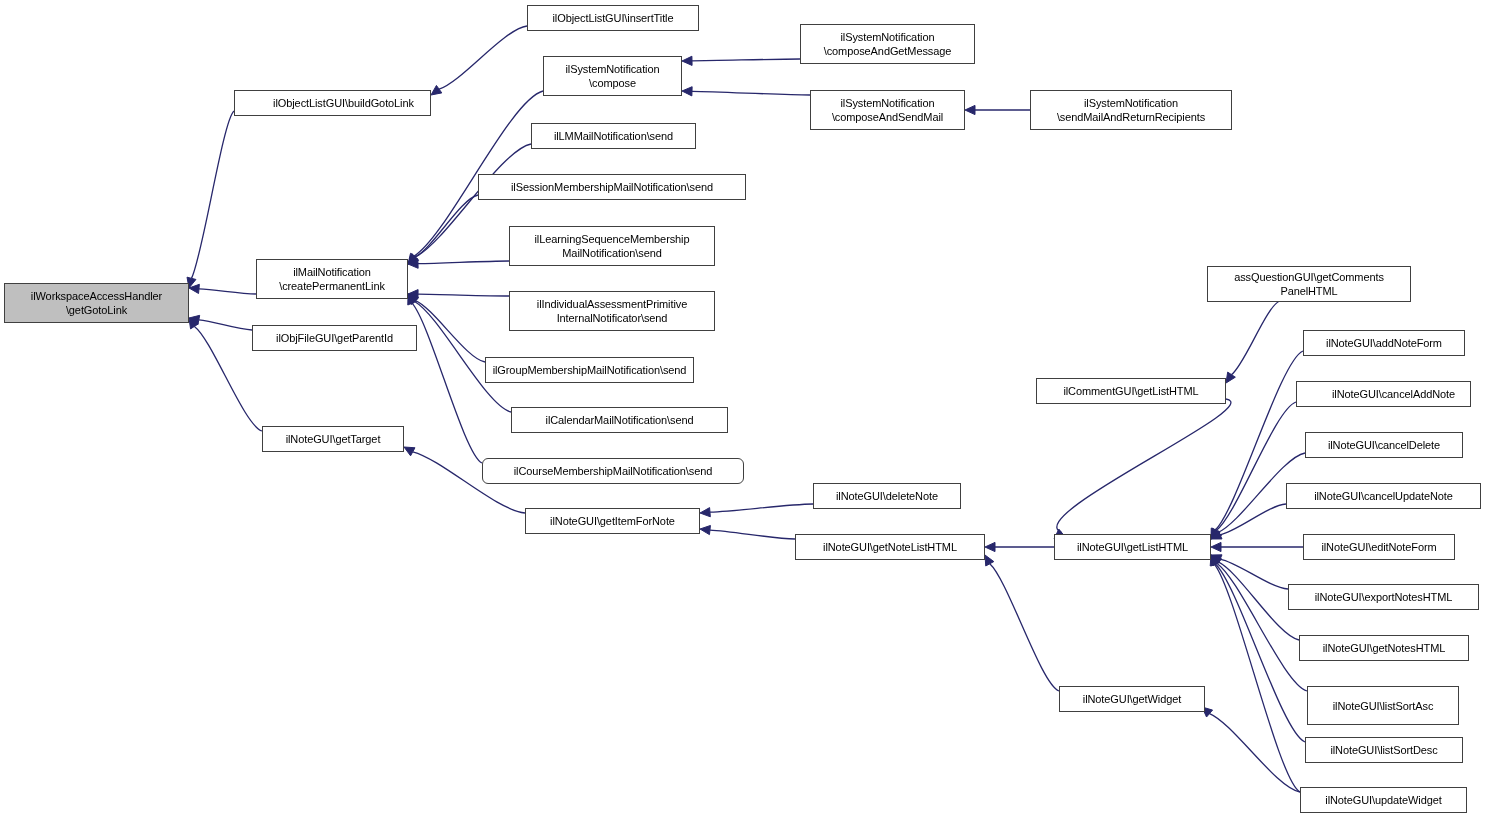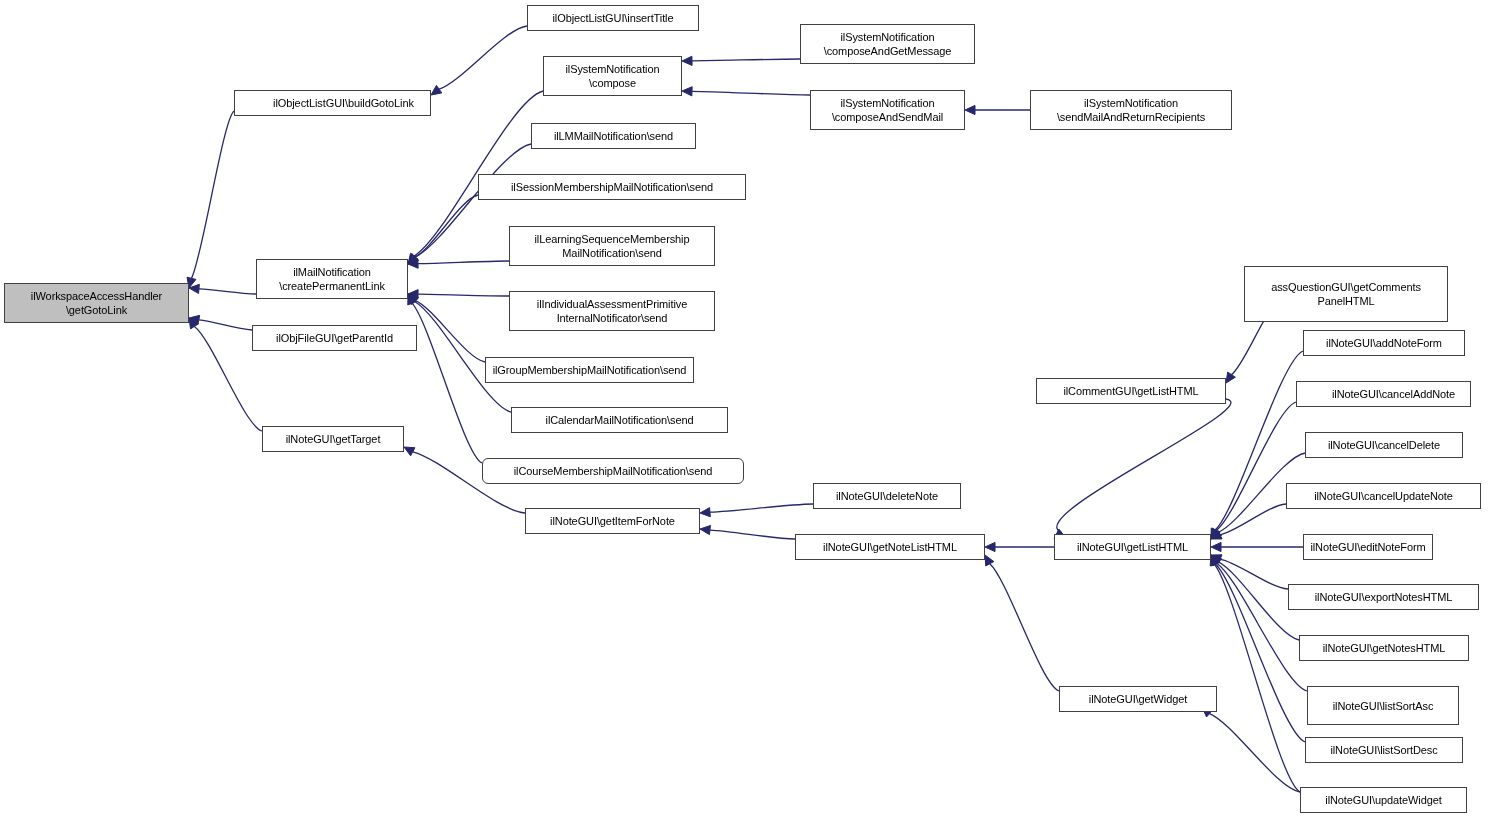--- a/index.html
+++ b/index.html
@@ -112,27 +112,27 @@
       <div class="node" style="left: 252px; top: 325px; width: 165px; height: 26px;">ilObjFileGUI\getParentId</div>
       <div class="node" style="left: 485px; top: 357px; width: 209px; height: 26px;">ilGroupMembershipMailNotification\send</div>
       <div class="node" style="left: 511px; top: 407px; width: 217px; height: 26px;">ilCalendarMailNotification\send</div>
       <div class="node" style="left: 482px; top: 458px; width: 262px; height: 26px; border-radius: 6px;">ilCourseMembershipMailNotification\send</div>
       <div class="node" style="left: 262px; top: 426px; width: 142px; height: 26px;">ilNoteGUI\getTarget</div>
       <div class="node" style="left: 525px; top: 508px; width: 175px; height: 26px;">ilNoteGUI\getItemForNote</div>
       <div class="node" style="left: 813px; top: 483px; width: 148px; height: 26px;">ilNoteGUI\deleteNote</div>
       <div class="node" style="left: 795px; top: 534px; width: 190px; height: 26px;">ilNoteGUI\getNoteListHTML</div>
       <div class="node" style="left: 1036px; top: 378px; width: 190px; height: 26px;">ilCommentGUI\getListHTML</div>
       <div class="node" style="left: 1054px; top: 534px; width: 157px; height: 26px;">ilNoteGUI\getListHTML</div>
-      <div class="node" style="left: 1059px; top: 686px; width: 158px; height: 26px;">ilNoteGUI\getWidget</div>
-      <div class="node" style="left: 1244px; top: 266px; width: 204px; height: 56px;">assQuestionGUI\getComments
+      <div class="node" style="left: 1059px; top: 686px; width: 146px; height: 26px;">ilNoteGUI\getWidget</div>
+      <div class="node" style="left: 1207px; top: 266px; width: 204px; height: 36px;">assQuestionGUI\getComments
 PanelHTML</div>
       <div class="node" style="left: 1303px; top: 330px; width: 162px; height: 26px;">ilNoteGUI\addNoteForm</div>
       <div class="node" style="left: 1296px; top: 381px; width: 175px; height: 26px; padding-left: 20px;">ilNoteGUI\cancelAddNote</div>
       <div class="node" style="left: 1305px; top: 432px; width: 158px; height: 26px;">ilNoteGUI\cancelDelete</div>
       <div class="node" style="left: 1286px; top: 483px; width: 195px; height: 26px;">ilNoteGUI\cancelUpdateNote</div>
-      <div class="node" style="left: 1303px; top: 534px; width: 130px; height: 26px;">ilNoteGUI\editNoteForm</div>
+      <div class="node" style="left: 1303px; top: 534px; width: 152px; height: 26px;">ilNoteGUI\editNoteForm</div>
       <div class="node" style="left: 1288px; top: 584px; width: 191px; height: 26px;">ilNoteGUI\exportNotesHTML</div>
       <div class="node" style="left: 1299px; top: 635px; width: 170px; height: 26px;">ilNoteGUI\getNotesHTML</div>
       <div class="node" style="left: 1307px; top: 686px; width: 152px; height: 39px;">ilNoteGUI\listSortAsc</div>
       <div class="node" style="left: 1305px; top: 737px; width: 158px; height: 26px;">ilNoteGUI\listSortDesc</div>
       <div class="node" style="left: 1300px; top: 787px; width: 167px; height: 26px;">ilNoteGUI\updateWidget</div>
     </div>
 </div>
 
 </body></html>

